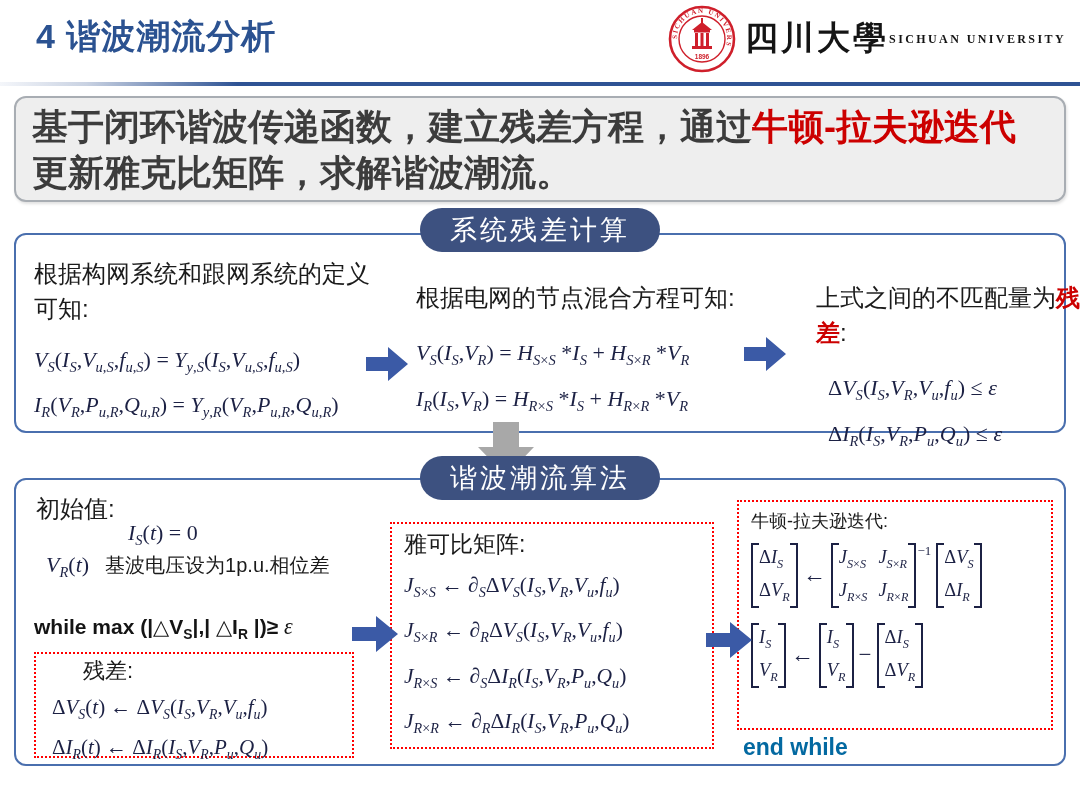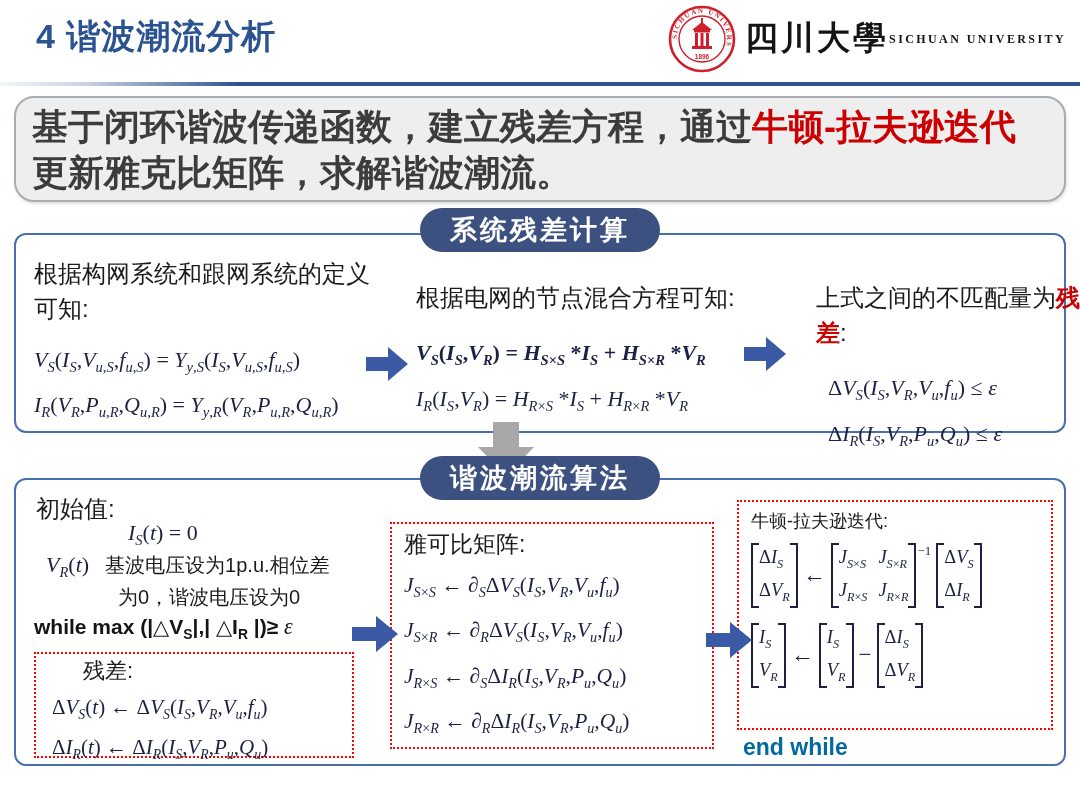--- a/index.html
+++ b/index.html
@@ -12,31 +12,31 @@
   .logo-text{display:flex;flex-direction:row;align-items:center;}
   .logo-cn{font-family:"Liberation Serif","DejaVu Serif",serif;font-size:33px;font-weight:bold;color:#141414;
            line-height:1.15;letter-spacing:3px;}
   .logo-en{font-family:"Liberation Serif","DejaVu Serif",serif;font-size:12px;font-weight:bold;color:#141414;
            letter-spacing:2.4px;margin-top:1px;}
   .rule{position:absolute;left:0;top:82px;width:1080px;height:4px;
         background:linear-gradient(to right,#f4f6fa 0%,#c9d2e2 8%,#2e5394 22%,#2e5394 100%);}
 
   
   .banner{position:absolute;left:14px;top:96px;width:1052px;height:106px;box-sizing:border-box;
-          background:#eeeeee;border:2px solid #a8adb3;border-radius:20px;padding:6px 16px 0 16px;
+          background:#eeeeee;border:2px solid #a8adb3;border-radius:12px;padding:6px 16px 0 16px;
           font-size:36px;font-weight:bold;color:#3c3c3c;line-height:1.28;box-shadow:1px 2px 3px rgba(0,0,0,.12);}
   .banner .hl{color:#cc0000;}
 
   
   .sect{position:absolute;left:14px;box-sizing:border-box;width:1052px;background:#fff;
         border:2px solid #4a6fae;border-radius:12px;}
   #sect-residual{top:233px;height:200px;}
   #sect-algo{top:478px;height:288px;}
   .pill{position:absolute;left:50%;transform:translateX(-50%);background:#3d5180;color:#ffffff;
-        font-weight:bold;font-size:27px;letter-spacing:3px;padding:4px 30px;border-radius:26px;
+        font-weight:normal;font-size:27px;letter-spacing:3px;padding:4px 30px;border-radius:26px;
         white-space:nowrap;z-index:3;}
   #sect-residual .pill{top:-27px;}
   #sect-algo .pill{top:-24px;}
 
   .lbl{font-size:24px;color:#1b1b1b;line-height:1.45;}
   .red{color:#cc0000;font-weight:bold;}
 
   
   .math{font-family:"Liberation Serif","DejaVu Serif",serif;color:#1c2144;}
   .math i{font-style:italic;}
@@ -47,21 +47,21 @@
   .m-sans i.gk{font-style:italic;font-family:"Liberation Serif","DejaVu Serif",serif;font-weight:normal;font-size:1.05em;}
   .f{font-size:22px;}
 
   
   .r-col1{position:absolute;left:18px;top:22px;width:345px;}
   .r-col1 .lbl{width:336px;}
   .r-col1 .f{line-height:2.08;}
   .r-col1 .fs{margin-top:10px;}
   .r-col2{position:absolute;left:400px;top:46px;width:330px;}
   .r-col2 .f{line-height:2.05;}
-  .r-col2 .fs{margin-top:14px;font-weight:bold;}
+  .r-col2 .fs{margin-top:14px;}
   .r-col3{position:absolute;left:752px;top:46px;width:292px;margin-left:48px;}
   .r-col3 .f{line-height:2.05;padding-left:12px;}
   .r-col3 .fs{margin-top:14px;}
   .arr{position:absolute;z-index:2;}
   .r-arr1{left:350px;top:112px;}
   .r-arr2{left:728px;top:102px;}
   .down-arrow{position:absolute;left:478px;top:422px;z-index:2;}
 
   
   .a-init{position:absolute;left:20px;top:12px;}
@@ -181,21 +181,20 @@
 
   <div class="sect" id="sect-algo">
     <div class="pill">谐波潮流算法</div>
 
     <div class="a-init lbl">初始值:</div>
     <div class="a-initf math"><i>I</i><sub><i>S</i></sub>(<i>t</i>) = 0</div>
     <div class="a-vr">
       <span class="math"><i>V</i><sub><i>R</i></sub>(<i>t</i>)</span>
       <span class="txt">基波电压设为1p.u.相位差</span>
     </div>
-    <div class="a-vr2">为0，谐波电压设为0</div>
     <div class="a-while math m-sans"><i>while</i> <i>max</i> (|△<i>V</i><sub><i>S</i></sub>|,| △<i>I</i><sub><i>R</i></sub> |)≥ <i class="gk">ε</i></div>
 
     <div class="a-resbox">
       <div class="lbl">残差:</div>
       <div class="f math">Δ<i>V</i><sub><i>S</i></sub>(<i>t</i>) ← Δ<i>V</i><sub><i>S</i></sub>(<i>I</i><sub><i>S</i></sub>,<i>V</i><sub><i>R</i></sub>,<i>V</i><sub><i>u</i></sub>,<i>f</i><sub><i>u</i></sub>)</div>
       <div class="f math">Δ<i>I</i><sub><i>R</i></sub>(<i>t</i>) ← Δ<i>I</i><sub><i>R</i></sub>(<i>I</i><sub><i>S</i></sub>,<i>V</i><sub><i>R</i></sub>,<i>P</i><sub><i>u</i></sub>,<i>Q</i><sub><i>u</i></sub>)</div>
     </div>
 
     <svg class="arr a-arr1" width="46" height="36" viewBox="0 0 46 36">
       <path d="M0 11 h24 v-11 l22 18 -22 18 v-11 h-24 z" fill="#3b5aa6"></path>

